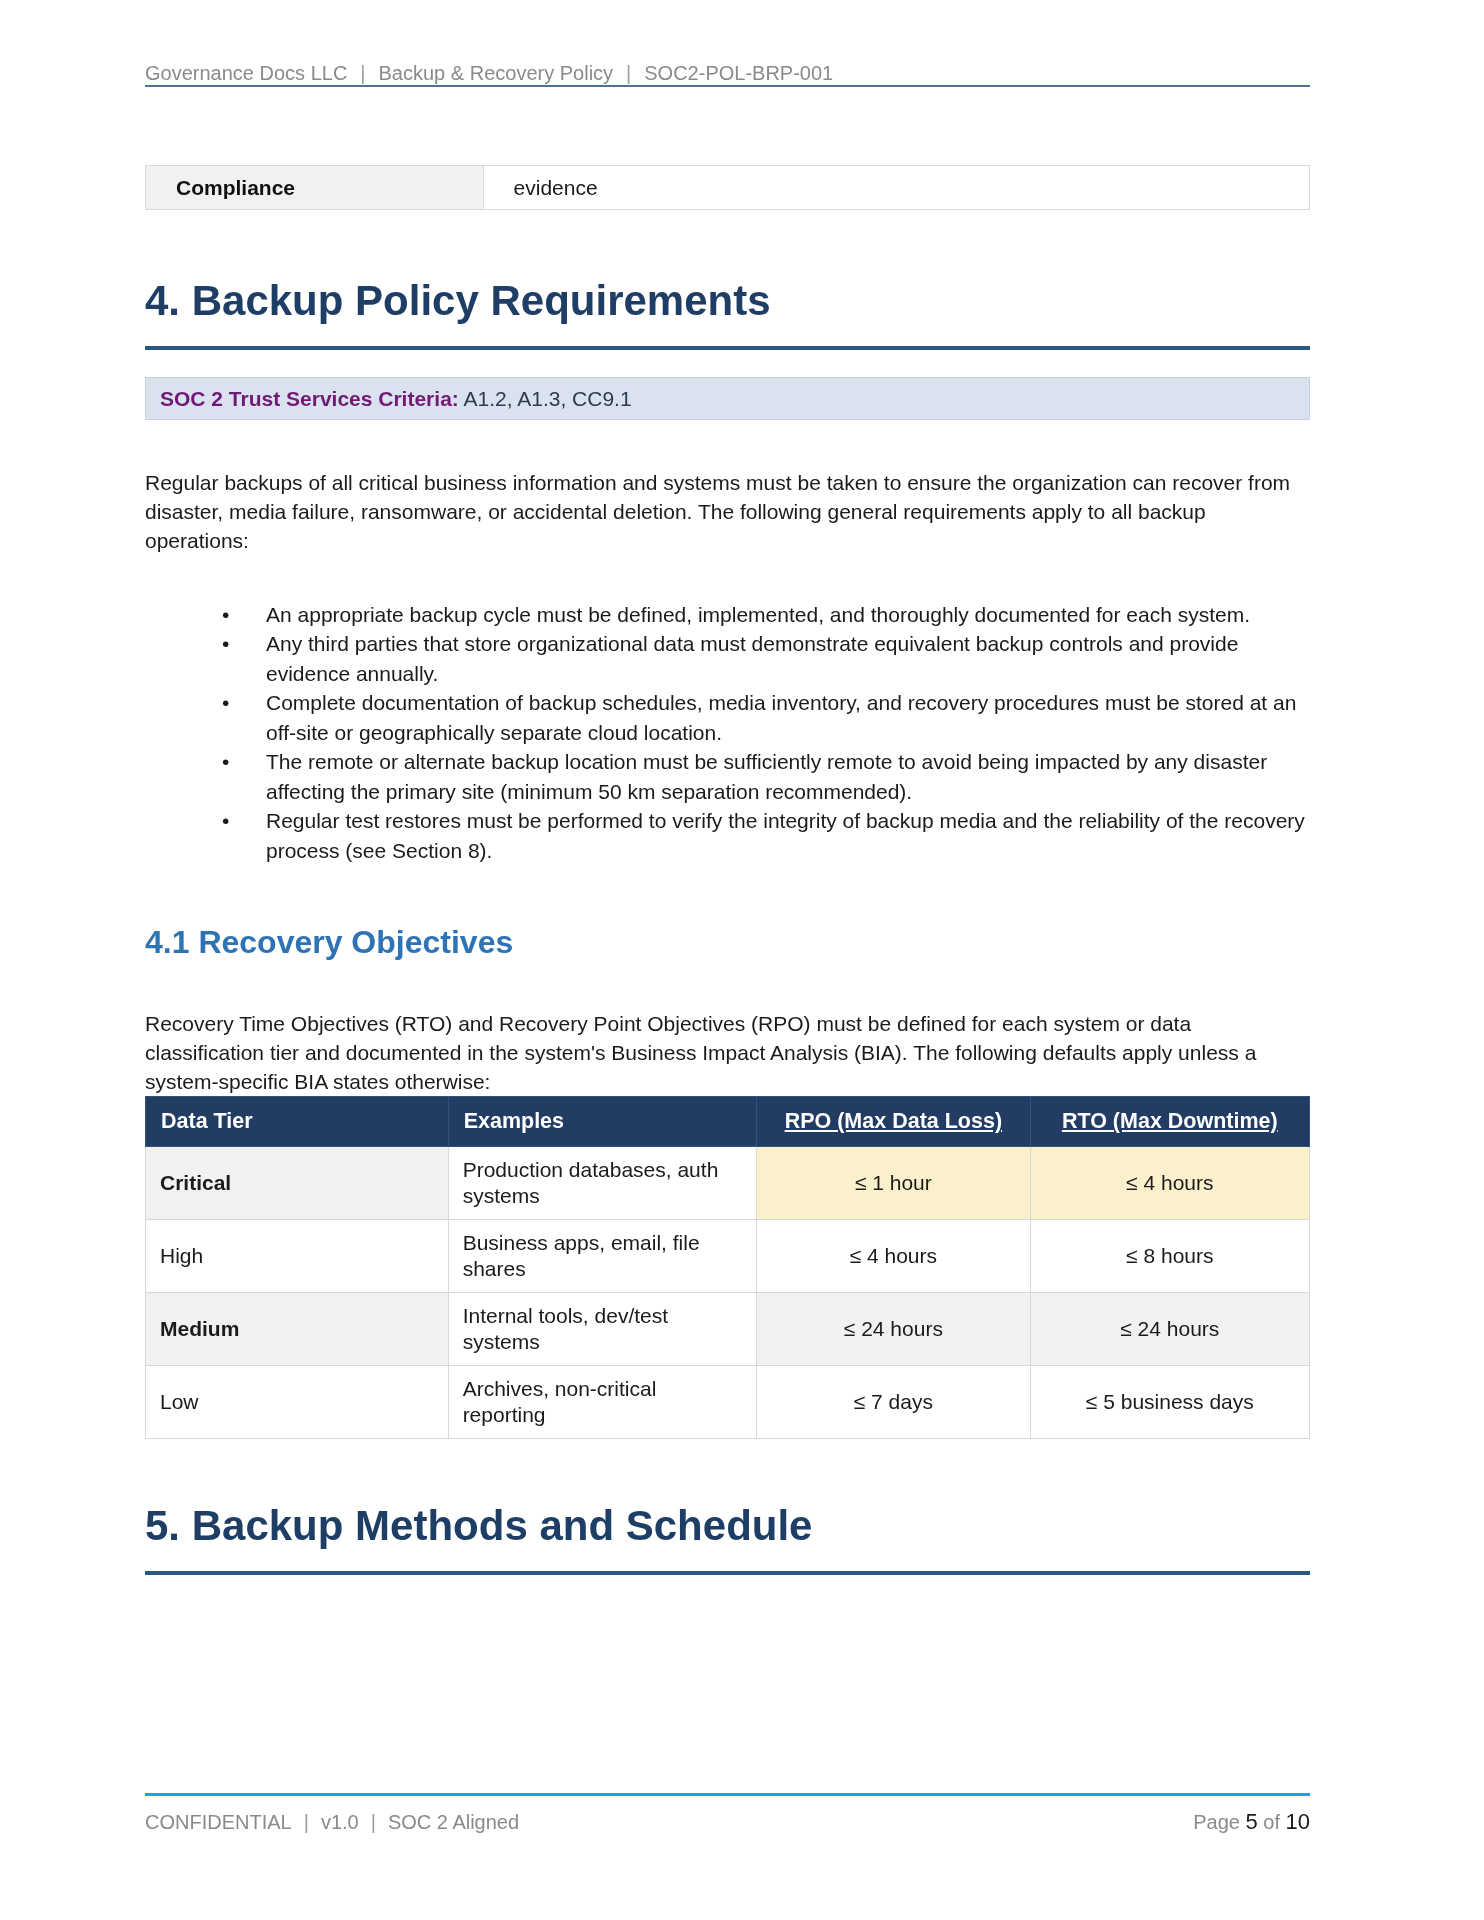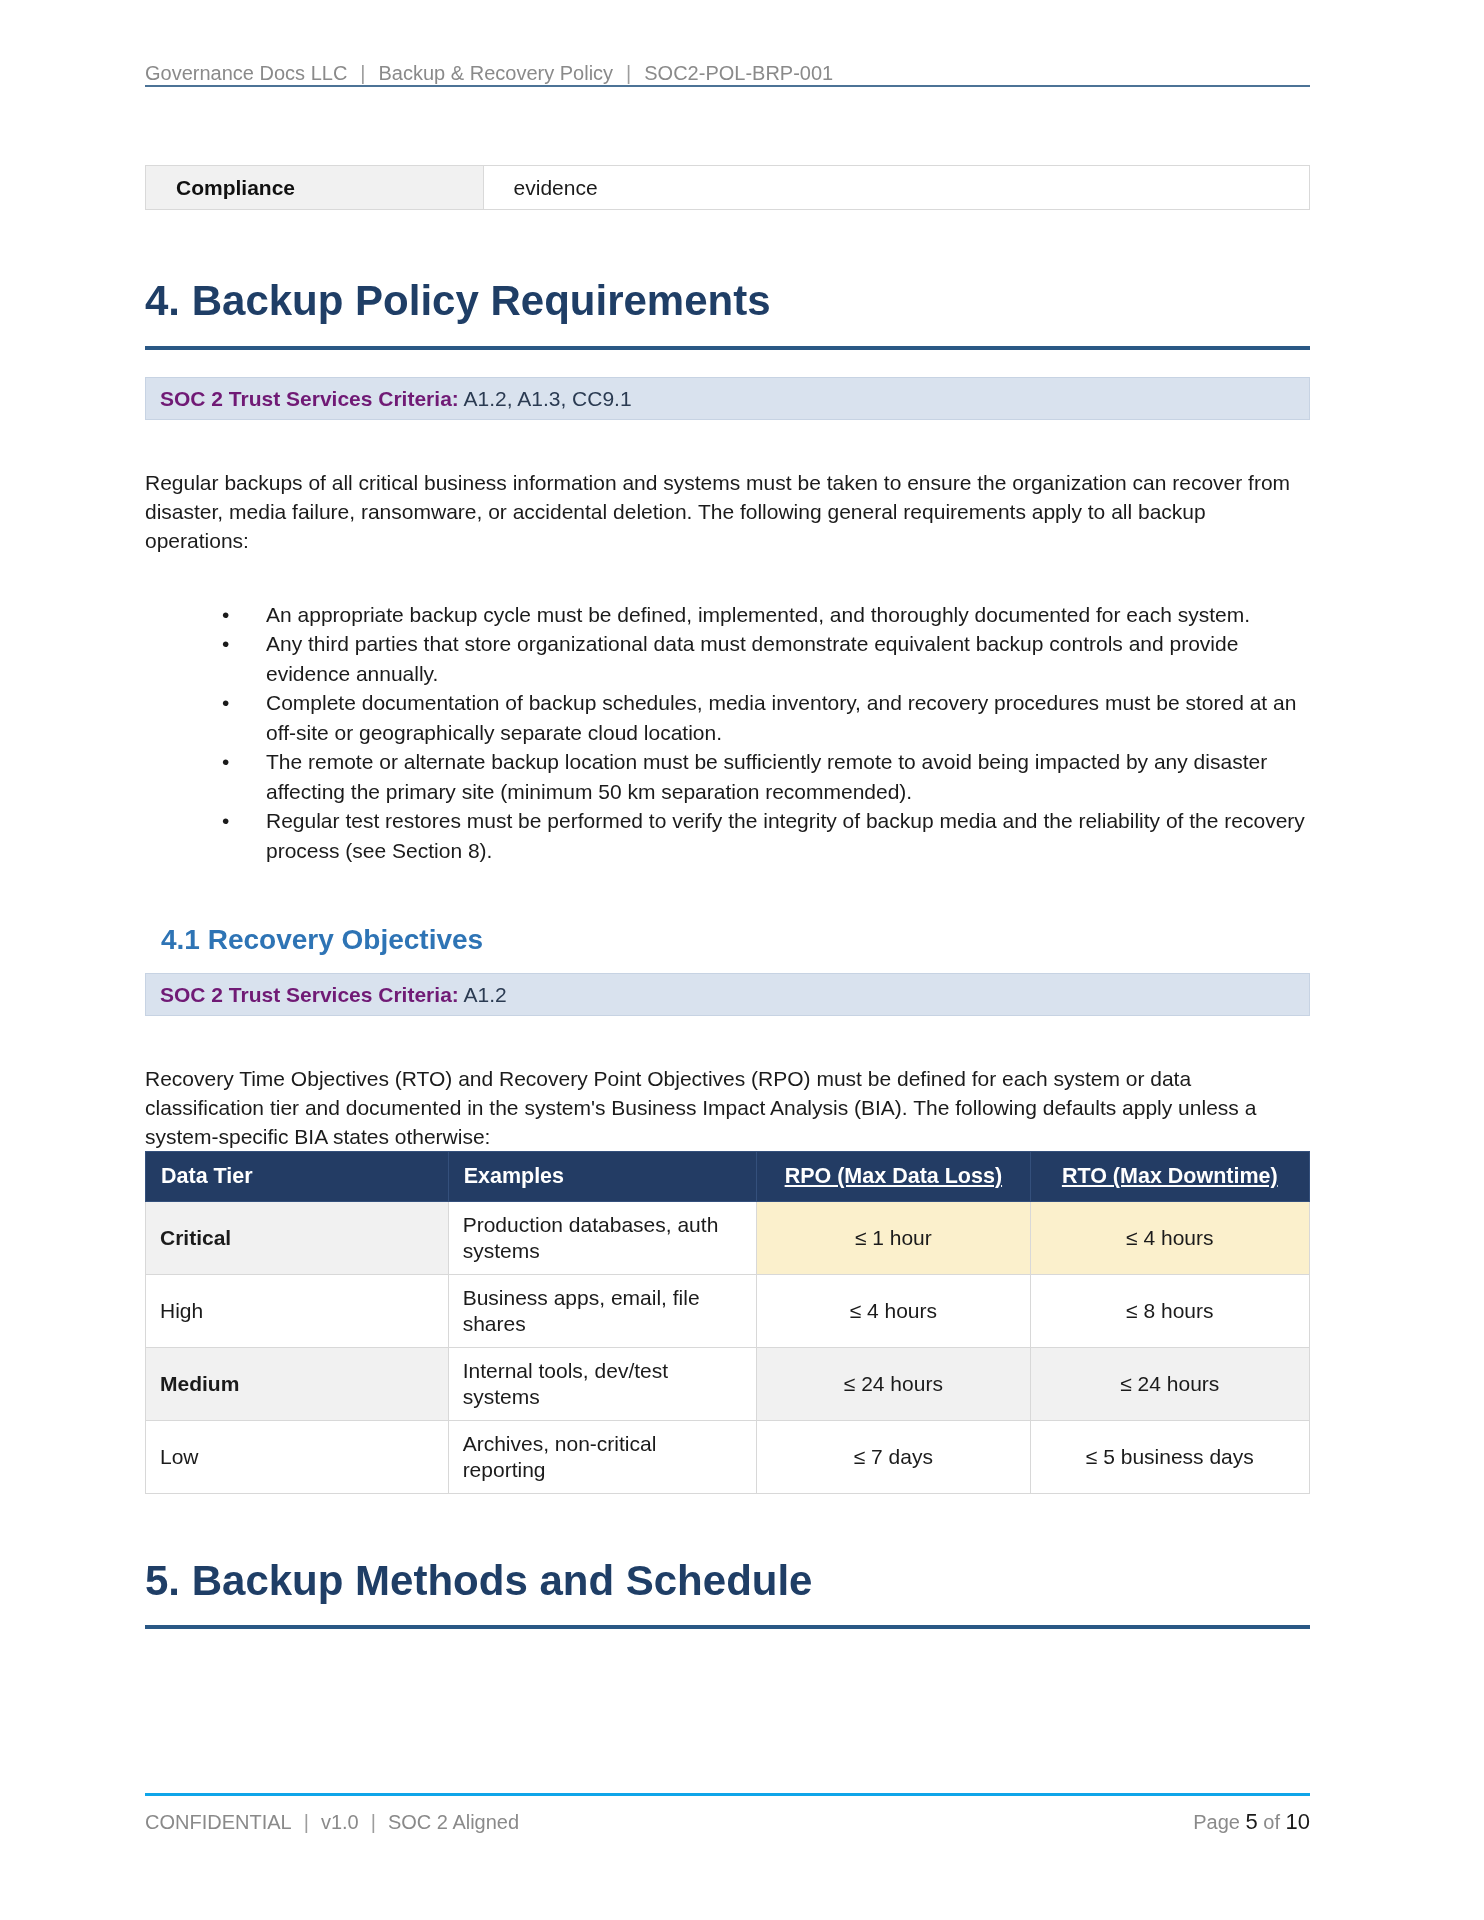--- a/index.html
+++ b/index.html
@@ -50,25 +50,25 @@
     font-size: 42px;
     line-height: 1.18;
     font-weight: bold;
     color: #1f3e66;
     margin: 66px 0 0 0;
     padding-bottom: 20px;
     border-bottom: 4px solid #2a5885;
   }
   h1.section-heading.second { margin-top: 62px; }
   h2.sub-heading {
-    font-size: 28px;
+    font-size: 32px;
     line-height: 1.2;
     font-weight: bold;
     color: #2e74b5;
-    margin: 58px 0 0 16px;
+    margin: 58px 0 0 0;
   }
 
   
   .callout {
     background: #d9e2ee;
     border: 1px solid #c7d3e3;
     padding: 8px 14px;
     font-size: 21px;
     line-height: 25px;
     margin-top: 27px;
@@ -178,24 +178,20 @@
   <ul class="req-list">
     <li>An appropriate backup cycle must be defined, implemented, and thoroughly documented for each system.</li>
     <li>Any third parties that store organizational data must demonstrate equivalent backup controls and provide evidence annually.</li>
     <li>Complete documentation of backup schedules, media inventory, and recovery procedures must be stored at an off-site or geographically separate cloud location.</li>
     <li>The remote or alternate backup location must be sufficiently remote to avoid being impacted by any disaster affecting the primary site (minimum 50 km separation recommended).</li>
     <li>Regular test restores must be performed to verify the integrity of backup media and the reliability of the recovery process (see Section 8).</li>
   </ul>
 
   <h2 class="sub-heading">4.1 Recovery Objectives</h2>
 
-  <div class="callout tight">
-    <span class="c-label">SOC 2 Trust Services Criteria:</span>
-    <span class="c-value">A1.2</span>
-  </div>
 
   <p class="body-text">Recovery Time Objectives (RTO) and Recovery Point Objectives (RPO) must be defined for each system or data classification tier and documented in the system's Business Impact Analysis (BIA). The following defaults apply unless a system-specific BIA states otherwise:</p>
 
   <table class="rto-table">
     <thead>
       <tr>
         <th class="col-tier">Data Tier</th>
         <th class="col-ex">Examples</th>
         <th class="col-rpo center">RPO (Max Data Loss)</th>
         <th class="col-rto center">RTO (Max Downtime)</th>

